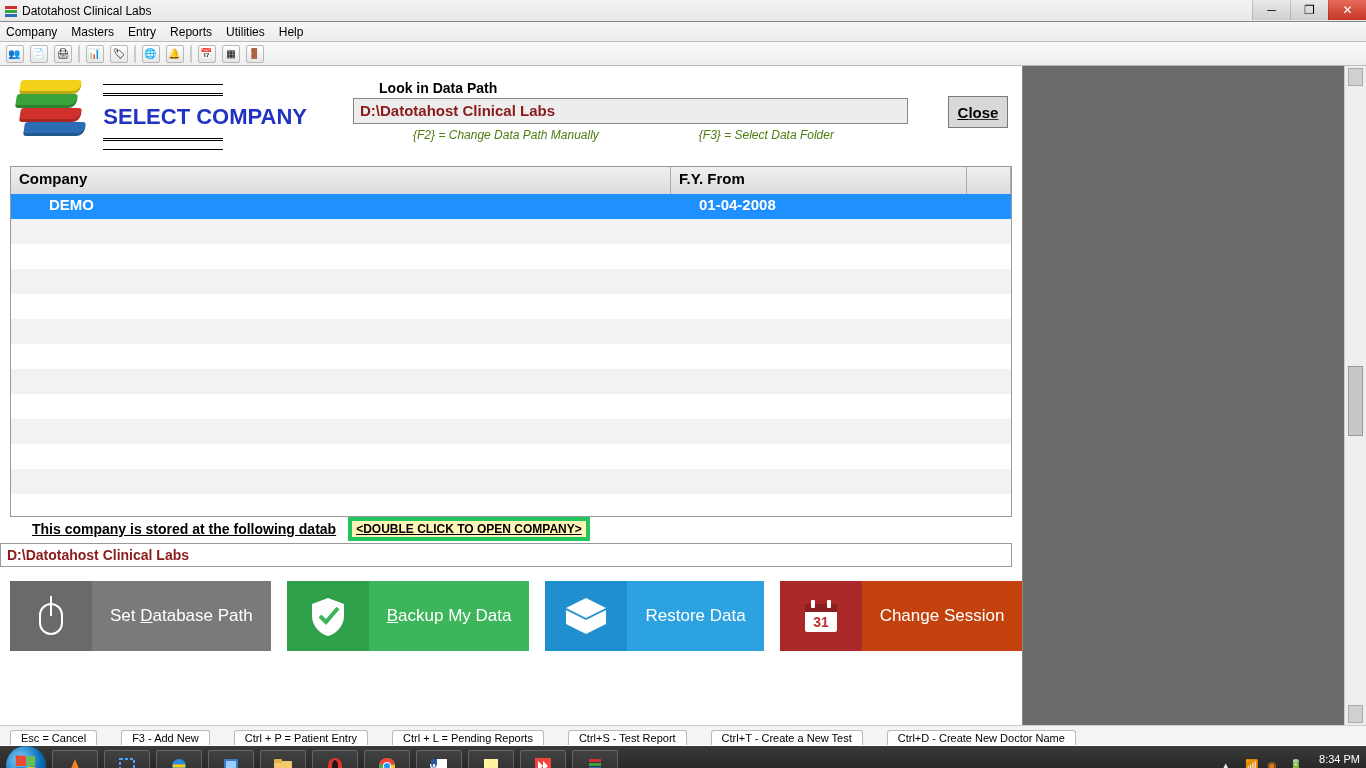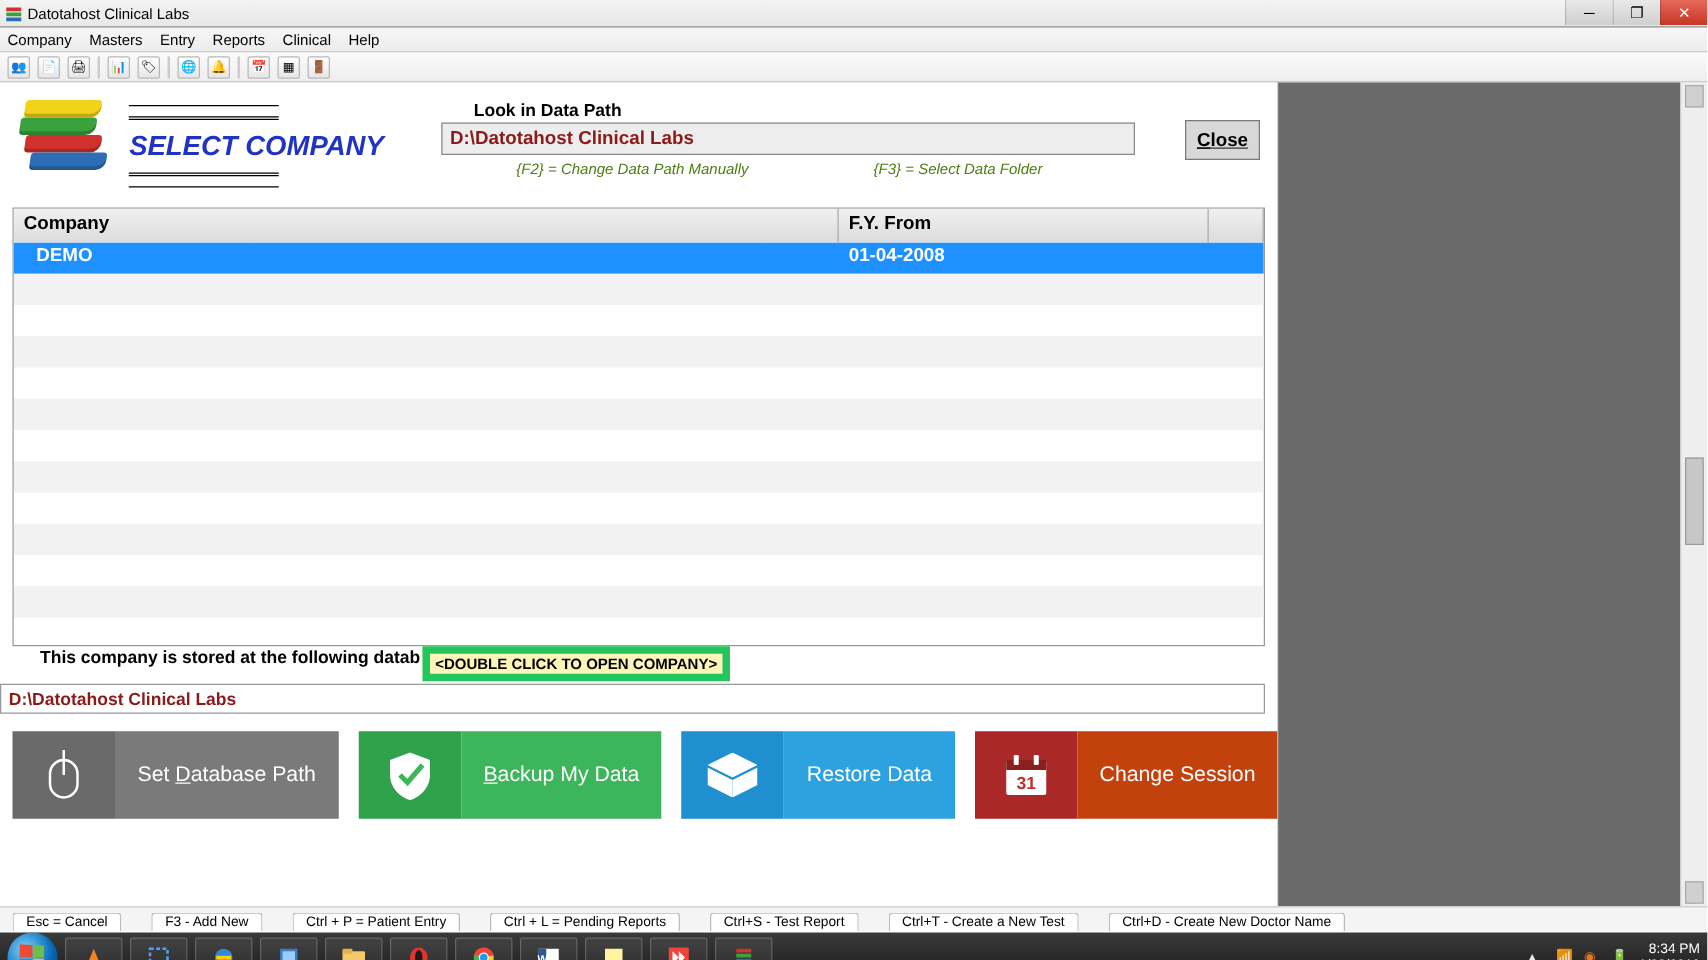--- a/index.html
+++ b/index.html
@@ -34,21 +34,21 @@
 
 
 .hdr { padding: 14px 14px 4px 14px; display: flex; align-items: flex-start; gap: 16px; }
 .booksicon { width: 86px; height: 66px; position: relative; }
 .book { position: absolute; left: 6px; right: 6px; height: 14px; border-radius: 3px 3px 8px 3px; transform: skewX(-8deg); box-shadow: inset 0 -3px rgba(0,0,0,.2);}
 .bk1 { top: 0; background: #f2d21b; }
 .bk2 { top: 14px; background: #3aa23d; left:2px; right:10px;}
 .bk3 { top: 28px; background: #d0312d; }
 .bk4 { top: 42px; background: #2c6db5; left:10px; right:2px;}
 .sclabel { font-size: 22px; font-weight: bold; color: #2033c2; letter-spacing: 0px; white-space: nowrap; }
-.hdrlines { display:flex; flex-direction:column; gap:8px; padding-top:4px;font-style:italic;}
+.hdrlines { display:flex; flex-direction:column; gap:8px; padding-top:4px;}
 .hline { width:120px; border-top:1px solid #000;}
 .hline.dbl { border-top:3px double #000;}
 
 .lookarea { flex:1; padding-left: 30px;}
 .looklbl { font-weight: bold; font-size: 14px; margin-left: 26px; }
 .lookinput { width: 555px; height: 26px; border:1px solid #888; background:#ededed; color:#8b1a1a; font-weight:bold; padding:3px 6px; font-size:15px; margin-top:2px;}
 .hints { display:flex; gap:100px; margin-top:4px; padding-left:60px; font-size:12px; font-style:italic; color:#4d7c0f;}
 .closebtn { margin-left: 24px; margin-top: 16px; width: 70px; height: 32px; background:#d8d8d8; border:1px solid #7a7a7a; font-size:15px; display:flex;align-items:center;justify-content:center; font-weight:600;}
 .closebtn span { text-decoration: underline; text-decoration-color: #333;}
 
@@ -58,25 +58,25 @@
 .tblhd > div { border-right:1px solid #aaa; padding:3px 8px;}
 .colc { flex: 0 0 660px;}
 .colf { flex: 0 0 296px;}
 .cols { flex: 1;}
 .tblbody { height: 322px; overflow:hidden;}
 .row { display:flex; height:25px; font-size:15px; font-weight:600;}
 .row:nth-child(even){background:#f2f2f2;}
 .row.sel { background:#1e90ff; color:#fff;}
 .row > div { padding:2px 8px;}
 .row .colc { flex:0 0 660px;} .row .colf{flex:0 0 296px;} .row .cols{flex:1;}
-.indent { padding-left: 18px !important;}
-
-.storedrow { margin: 0 10px; display:flex; align-items:flex-start; font-size:14px;}
+.indent { padding-left: 18px !important; margin-left: 20px;}
+
+.storedrow { margin: 0 10px; display:flex; align-items:center; font-size:14px;text-decoration:underline;}
 .storedlbl { font-weight:bold; padding-left:22px;}
-.dblclk { border:6px solid #22c55e; background:#fff4b8; font-size:12px; padding:1px 4px; margin-left:2px; letter-spacing:0px; font-weight:600;}
+.dblclk { border:4px solid #22c55e; background:#fff4b8; font-size:12px; padding:1px 4px; margin-left:12px; letter-spacing:0px; font-weight:600;}
 .storedpath { margin:2px 10px 0 0; border:1px solid #999; padding:3px 6px; color:#8b1a1a; font-weight:bold; font-size:14px; width:calc(100% - 10px); background:#fff;}
 
 
 .bigbtns { display:flex; gap:16px; padding:14px 10px;}
 .bb { display:flex; height:70px; color:#fff; align-items:stretch; font-weight:500;}
 .bbicon { width:82px; display:flex; align-items:center; justify-content:center; font-size:32px;}
 .bblbl { display:flex; align-items:center; padding:0 18px; font-size:17px; white-space:nowrap;}
 .bb.gray   .bbicon{background:#6a6a6a;} .bb.gray  .bblbl{background:#7a7a7a;}
 .bb.green  .bbicon{background:#2fa14a;} .bb.green .bblbl{background:#3cb55b;}
 .bb.blue   .bbicon{background:#1f8fcf;} .bb.blue  .bblbl{background:#2ca3e0;}
@@ -115,21 +115,21 @@
     <div class="winbtn max">❐</div>
     <div class="winbtn close">✕</div>
   </div>
 </div>
 
 <div class="menubar">
   <span>Company</span>
   <span>Masters</span>
   <span>Entry</span>
   <span>Reports</span>
-  <span>Clinical</span>
+  <span>Utilities</span>
   <span>Help</span>
 </div>
 
 <div class="toolbar">
   <span class="tb">👥</span>
   <span class="tb">📄</span>
   <span class="tb">🖨</span>
   <span class="tb sep"></span>
   <span class="tb">📊</span>
   <span class="tb">🏷</span>

